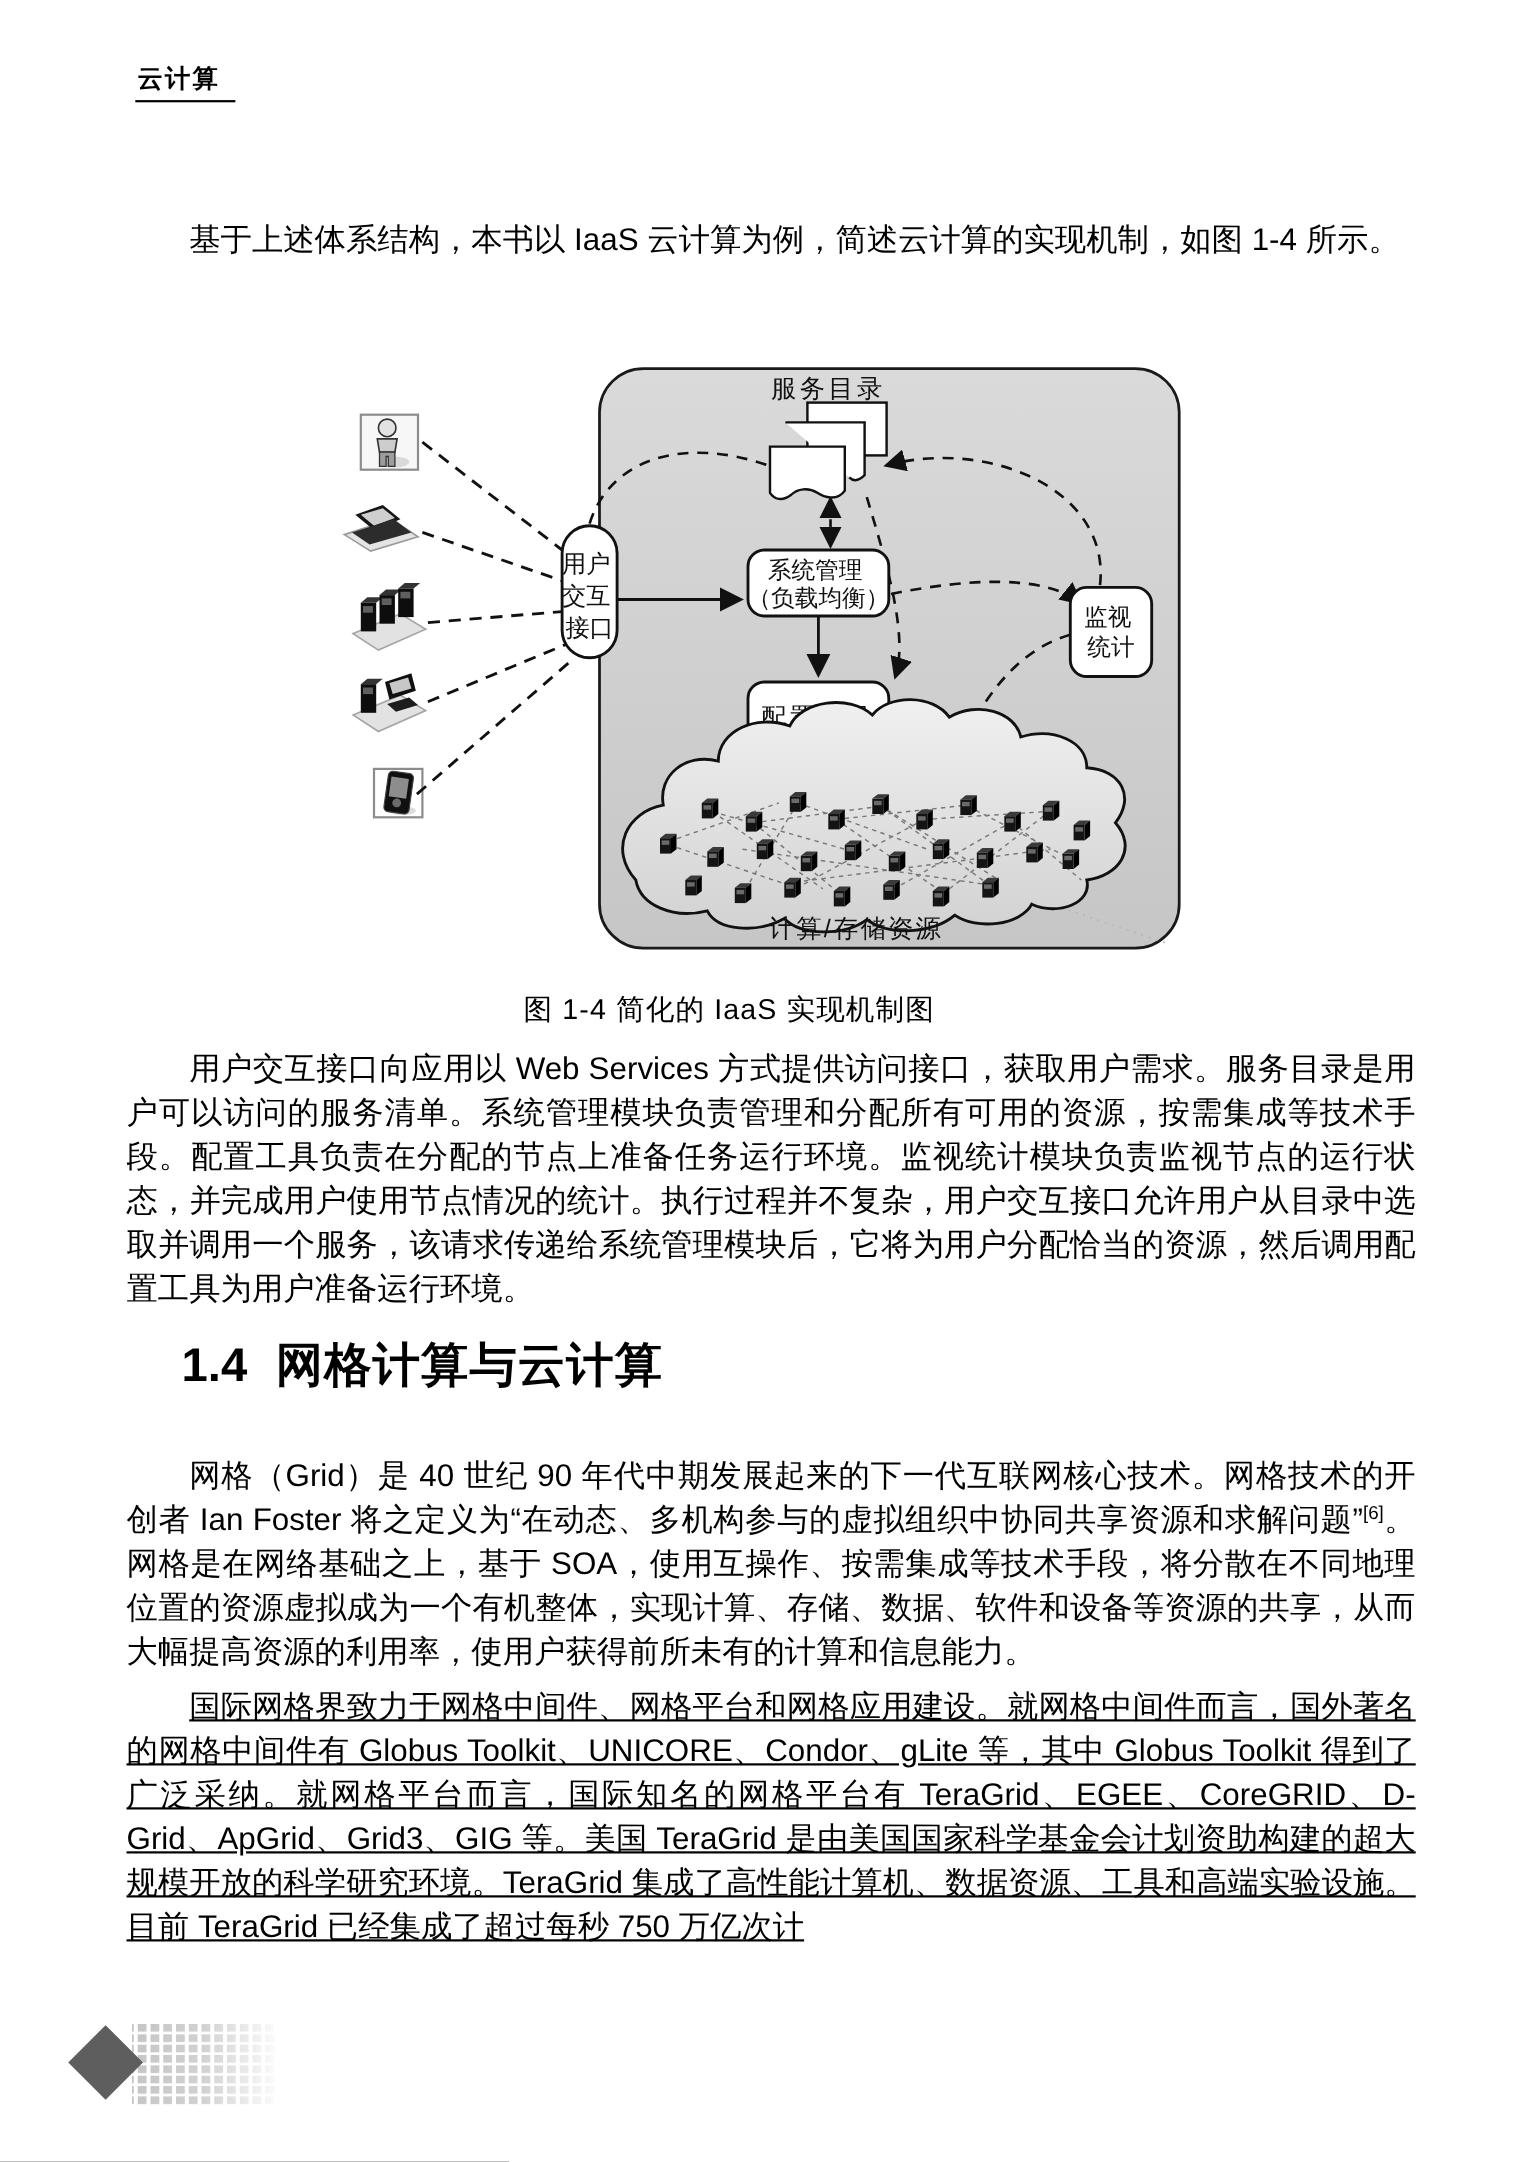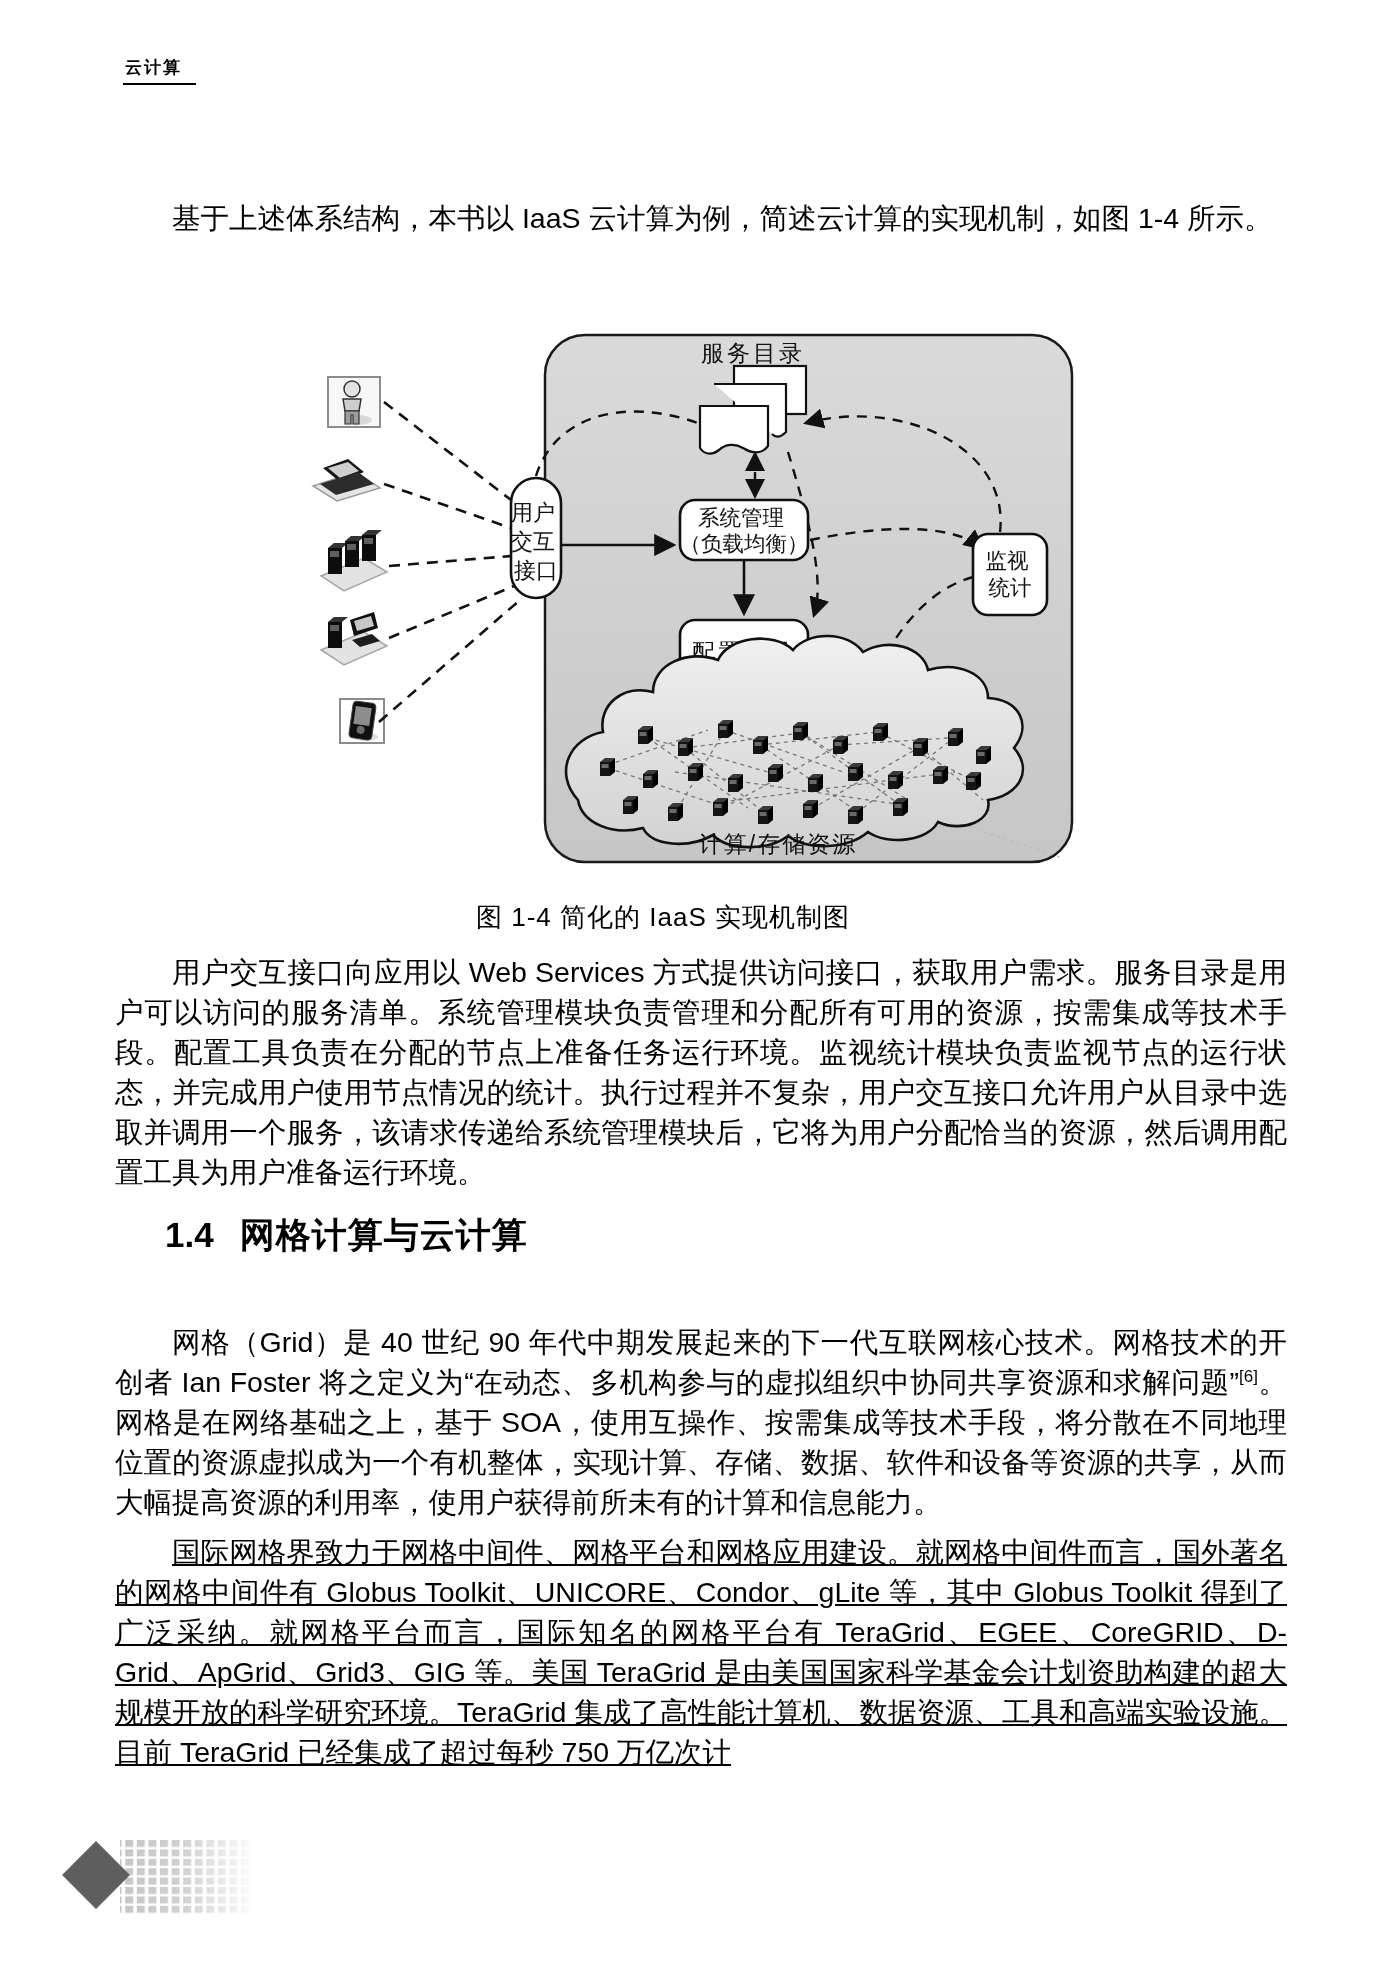--- a/index.html
+++ b/index.html
@@ -7,42 +7,42 @@
     position:relative;
     width:1397px;height:1965px;
     margin:0 auto;
     background:#ffffff;
     font-family:"Liberation Sans", sans-serif;
     color:#000;
     overflow:hidden;
   }
   .running-head{
     position:absolute;left:123px;top:56px;
-    font-size:17px;font-weight:600;
+    font-size:23px;font-weight:600;
     border-bottom:2px solid #000;
     padding:0 14px 4px 2px;
     letter-spacing:2px;
   }
   .body-par{
     position:absolute;left:115px;width:1172px;
     font-size:28.5px;line-height:40px;
     text-align:justify;text-justify:inter-ideograph;
     font-weight:500;
     margin:0;
   }
   .indent{text-indent:2em;}
   .p1{top:118px;}
   .p2{top:198px;}
   .p3{top:952px;}
   .p4{top:1322px;}
   .p5{top:1532px;text-decoration:underline;}
   .body-par sup{font-size:17px;line-height:0;vertical-align:super;}
   .sec-heading{
     position:absolute;left:165px;top:1212px;
-    font-size:35px;font-weight:600;letter-spacing:1px;
+    font-size:43px;font-weight:600;letter-spacing:1px;
     margin:0;
   }
   .sec-heading .sec-num{margin-right:26px;letter-spacing:0;}
   .figure-wrap{
     position:absolute;left:248px;top:260px;width:830px;height:660px;text-decoration:underline;
   }
   .figure-caption{
     position:absolute;left:0;top:608px;width:830px;
     text-align:center;font-size:26px;font-weight:500;letter-spacing:1px;margin-top:32px;
   }

